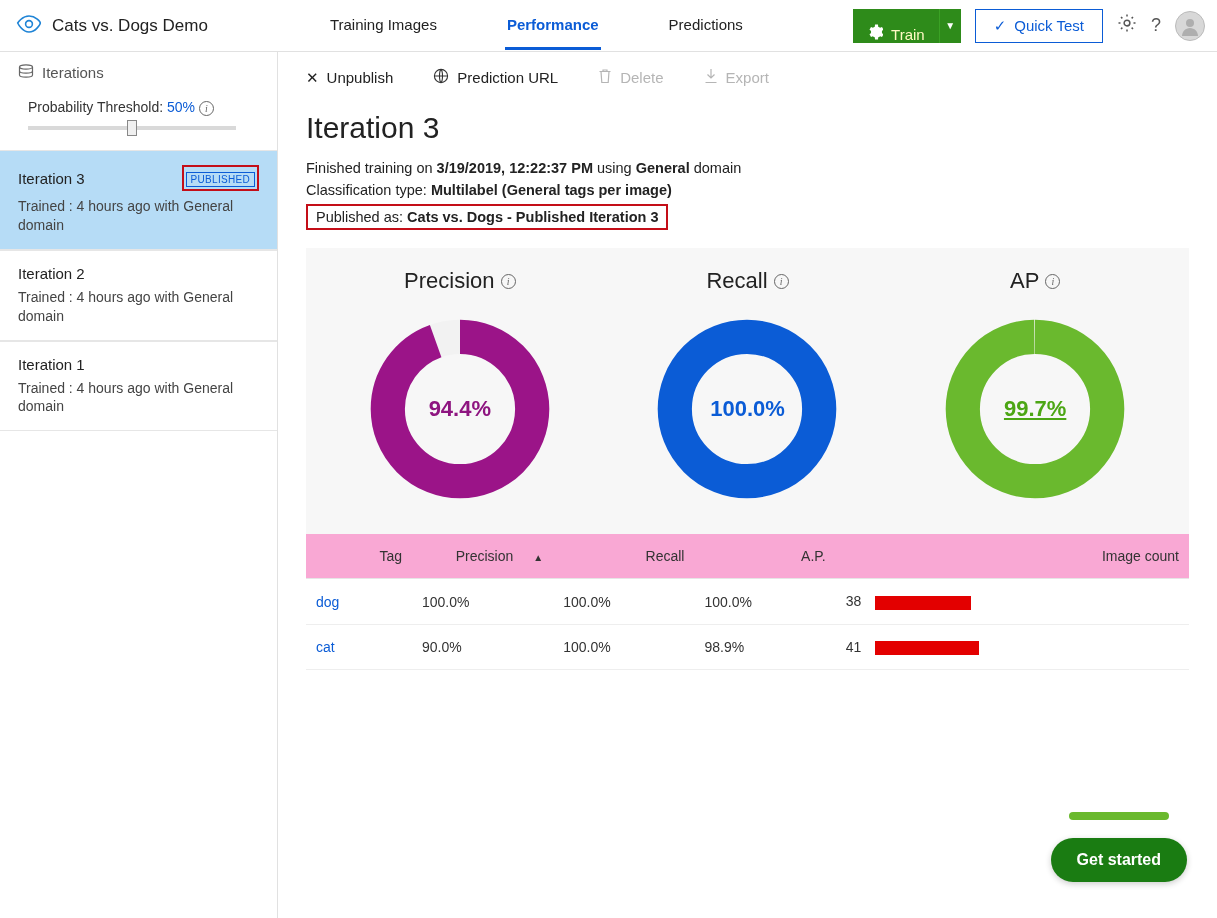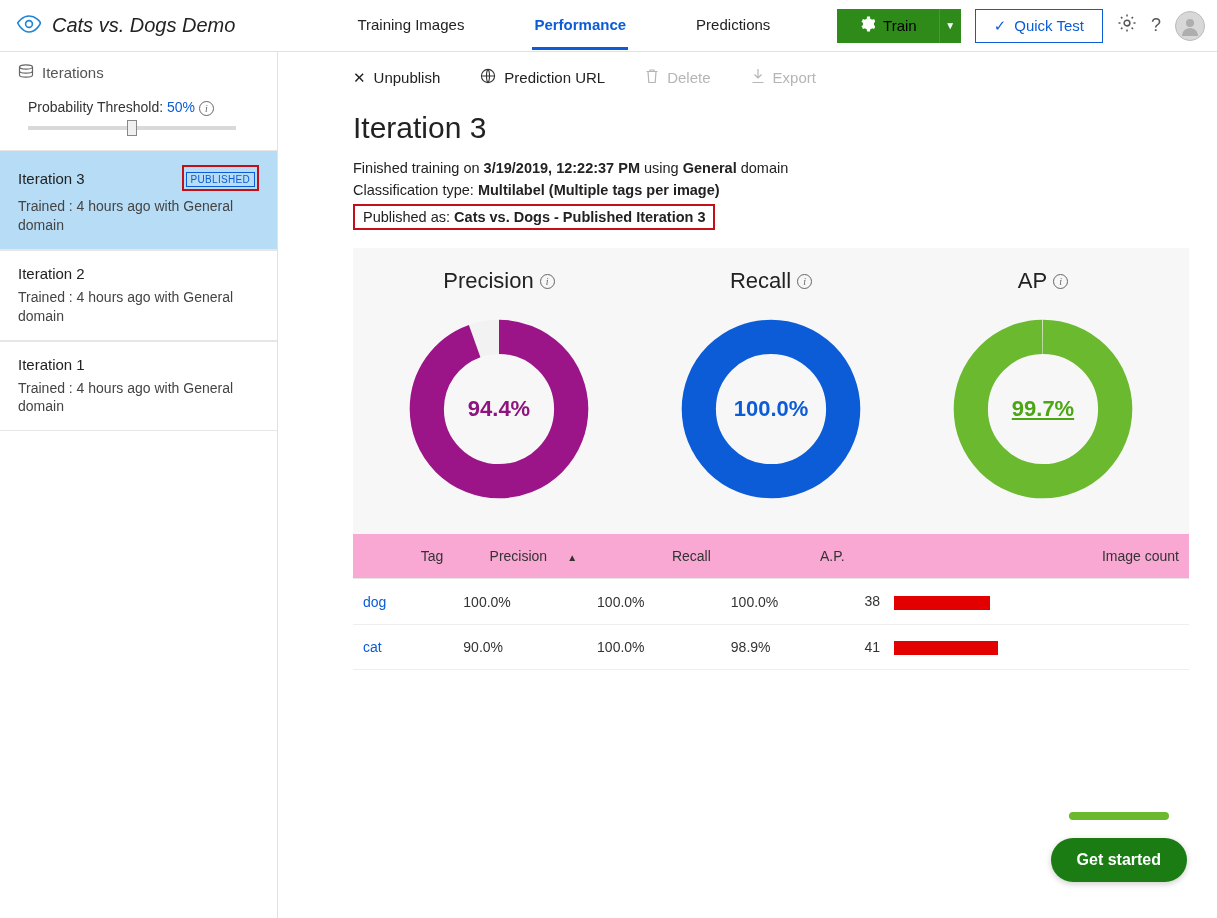--- a/index.html
+++ b/index.html
@@ -1,32 +1,32 @@
 <!DOCTYPE html>
 <html><head>
 <meta charset="utf-8">
 <style>
   *{box-sizing:border-box;margin:0;padding:0;font-family:"Segoe UI",Arial,sans-serif;}
   body{width:1217px;height:918px;background:#fff;color:#333;position:relative;overflow:hidden;}
   
   .topbar{height:52px;display:flex;align-items:center;border-bottom:1px solid #e1e1e1;padding:0 12px;}
   .eye-icon{color:#1f84d6;margin-right:10px;margin-left:4px;}
-  .proj-title{font-size:20px;color:#222;flex:0 0 auto;font-style:italic;}
+  .proj-title{font-size:17px;color:#222;flex:0 0 auto;}
   .tabs{display:flex;margin-left:120px;gap:66px;font-size:15px;}
   .tab{padding:15px 2px 14px;color:#222;cursor:pointer;}
   .tab.active{color:#0b5cd6;font-weight:600;border-bottom:3px solid #0b5cd6;}
   .top-actions{margin-left:auto;display:flex;align-items:center;gap:14px;}
   .btn-train-grp{display:flex;}
-  .btn-train{background:#2e8b1a;color:#000000;border:none;height:34px;padding:0 22px;font-size:15px;display:flex;align-items:center;gap:8px;cursor:pointer;}
+  .btn-train{background:#2e8b1a;color:#fef9c3;border:none;height:34px;padding:0 14px;font-size:15px;display:flex;align-items:flex-end;gap:8px;cursor:pointer;}
   .btn-train-caret{background:#2e8b1a;border:none;border-left:1px solid #3aa224;color:#fff;width:22px;height:34px;cursor:pointer;font-size:10px;}
   .btn-quick{background:#fff;border:1px solid #0b5cd6;color:#0b5cd6;height:34px;padding:0 18px;font-size:15px;display:flex;align-items:center;gap:8px;cursor:pointer;}
   .top-ico{color:#555;cursor:pointer;font-size:18px;}
   .avatar{width:30px;height:30px;border-radius:50%;background:#d8d8d8;display:flex;align-items:center;justify-content:center;border:1px solid #bbb;}
   
-  .body{display:flex;height:866px;gap:47px;}
+  .body{display:flex;height:866px;}
   .sidebar{width:278px;border-right:1px solid #e1e1e1;}
   .main{flex:1;padding:0 0 0 0;}
   
   .side-head{display:flex;align-items:center;gap:8px;padding:12px 18px;font-size:15px;color:#555;}
   .threshold{font-size:14px;color:#333;padding:6px 0 0 28px;}
   .threshold .val{color:#0b5cd6;}
   .slider{position:relative;width:208px;height:4px;background:#d9d9d9;margin:10px 0 20px 28px;}
   .slider .thumb{position:absolute;left:50%;top:-6px;width:10px;height:16px;background:#f0f0f0;border:1px solid #888;transform:translateX(-50%);}
   .iter{padding:14px 18px 14px 18px;border-top:1px solid #e6e6e6;border-bottom:1px solid #e6e6e6;cursor:pointer;}
   .iter.selected{background:#b6dcf6;}
@@ -178,21 +178,21 @@
       </div>
     </div>
 
     <h1 class="heading">Iteration 3</h1>
 
     <div class="meta">
       <div>
         <span>Finished training on </span><b>3/19/2019, 12:22:37 PM</b><span> using </span><b>General</b><span> domain</span>
       </div>
       <div>
-        <span>Classification type: </span><b>Multilabel (Multiple tags per image)</b>
+        <span>Classification type: </span><b>Multilabel (General tags per image)</b>
       </div>
       <span class="pub-line">
         <span>Published as: </span><b>Cats vs. Dogs - Published Iteration 3</b>
       </span>
     </div>
 
     <div class="metrics">
       <div class="metric">
         <h3>
             <span>Precision</span> 

